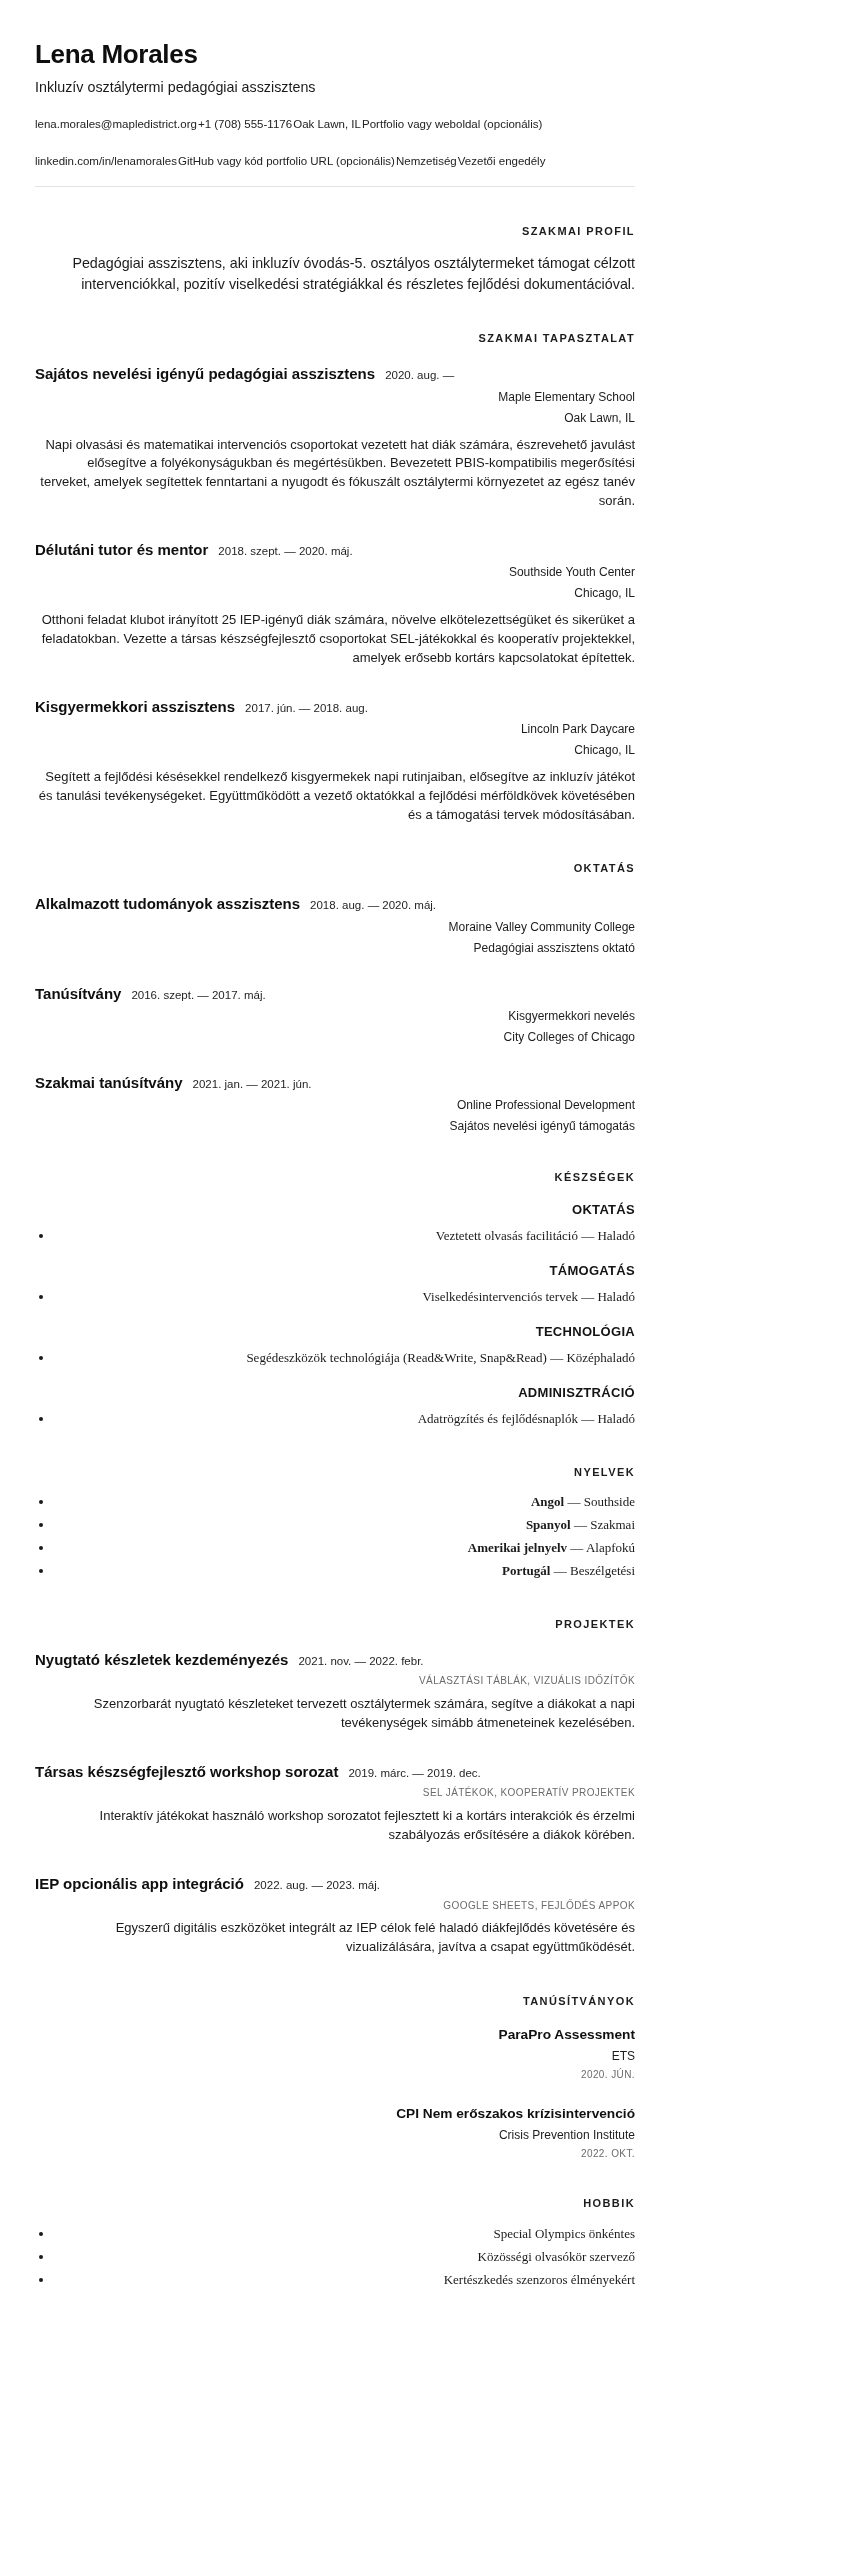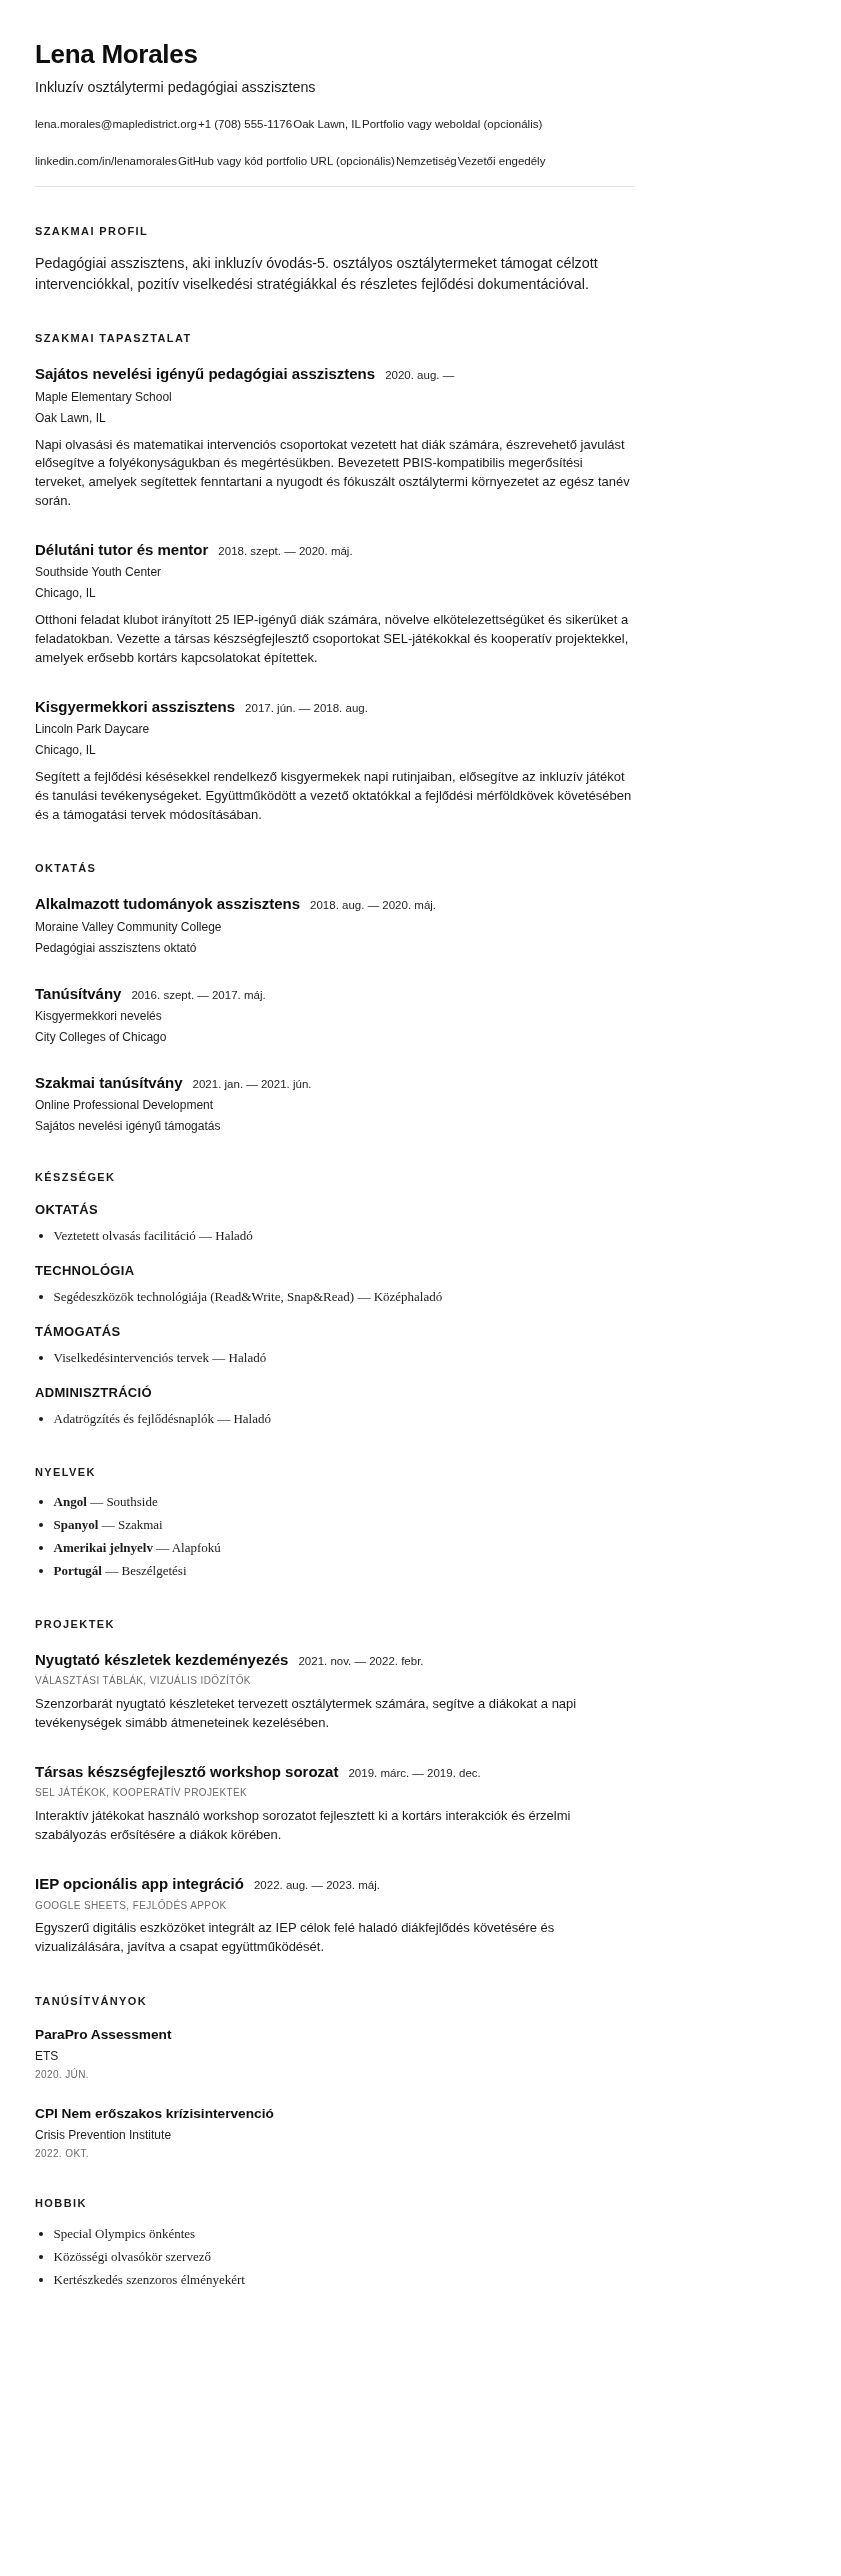--- a/index.html
+++ b/index.html
@@ -36,21 +36,21 @@
     line-height: 1.4;
   }
   .contact-line span { margin-right: 1.1px; }
   .divider {
     border: none;
     border-top: 1.1px solid #e3e3e3;
     margin-top: 16.4px;
   }
 
   
-  section { margin-top: 38px; }
+  section { margin-top: 38px; text-align: right; }
   .section-heading {
     font-size: 11px;
     font-weight: 700;
     letter-spacing: 1.4px;
     color: #1c1c1c;
   }
 
   .profile-text {
     margin-top: 16.4px;
     font-size: 14.3px;
@@ -223,30 +223,30 @@
     <h2 class="section-heading">KÉSZSÉGEK</h2>
 
     <div class="skill-group">
       <div class="skill-category">OKTATÁS</div>
       <ul class="bullets">
         <li>Veztetett olvasás facilitáció — Haladó</li>
       </ul>
     </div>
 
     <div class="skill-group">
+      <div class="skill-category">TÁMOGATÁS</div>
+      <ul class="bullets">
+        <li>Viselkedésintervenciós tervek — Haladó</li>
+      </ul>
+    </div>
+
+    <div class="skill-group">
       <div class="skill-category">TECHNOLÓGIA</div>
       <ul class="bullets">
         <li>Segédeszközök technológiája (Read&amp;Write, Snap&amp;Read) — Középhaladó</li>
-      </ul>
-    </div>
-
-    <div class="skill-group">
-      <div class="skill-category">TÁMOGATÁS</div>
-      <ul class="bullets">
-        <li>Viselkedésintervenciós tervek — Haladó</li>
       </ul>
     </div>
 
     <div class="skill-group">
       <div class="skill-category">ADMINISZTRÁCIÓ</div>
       <ul class="bullets">
         <li>Adatrögzítés és fejlődésnaplók — Haladó</li>
       </ul>
     </div>
   </section>

